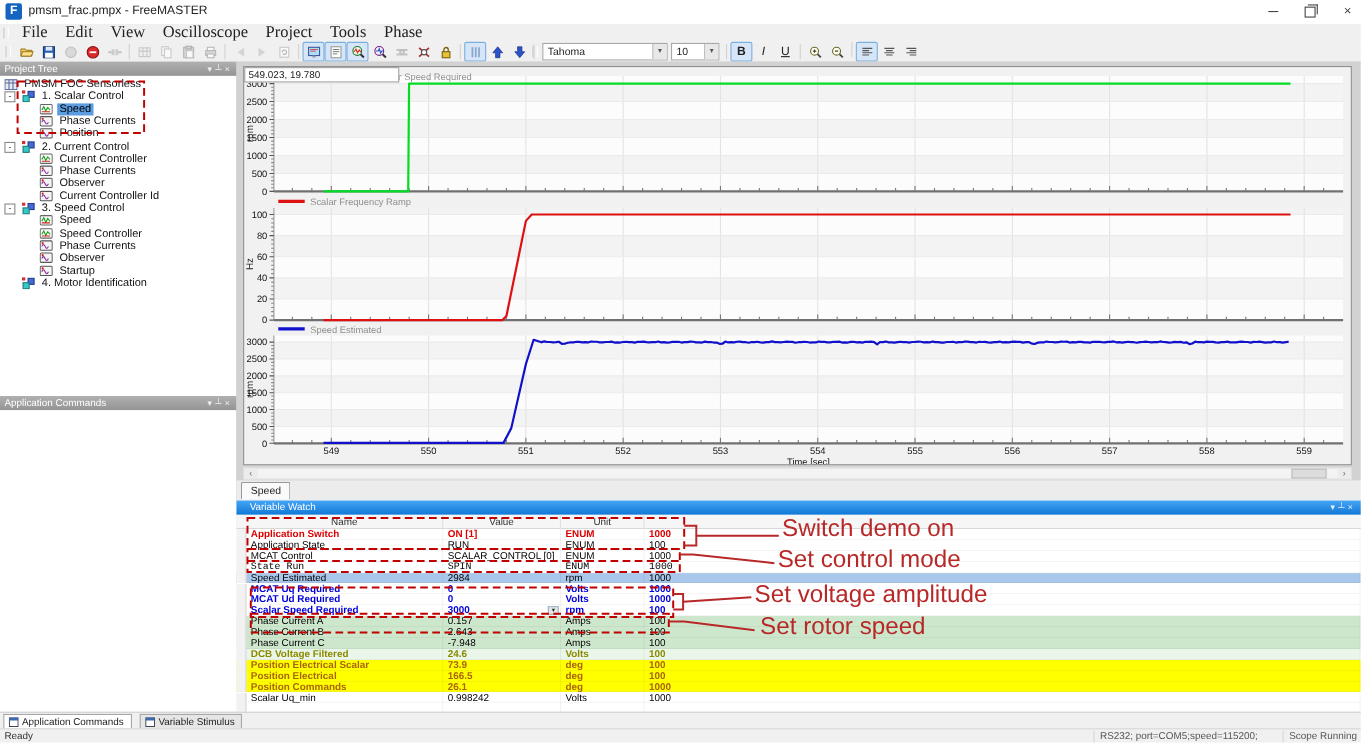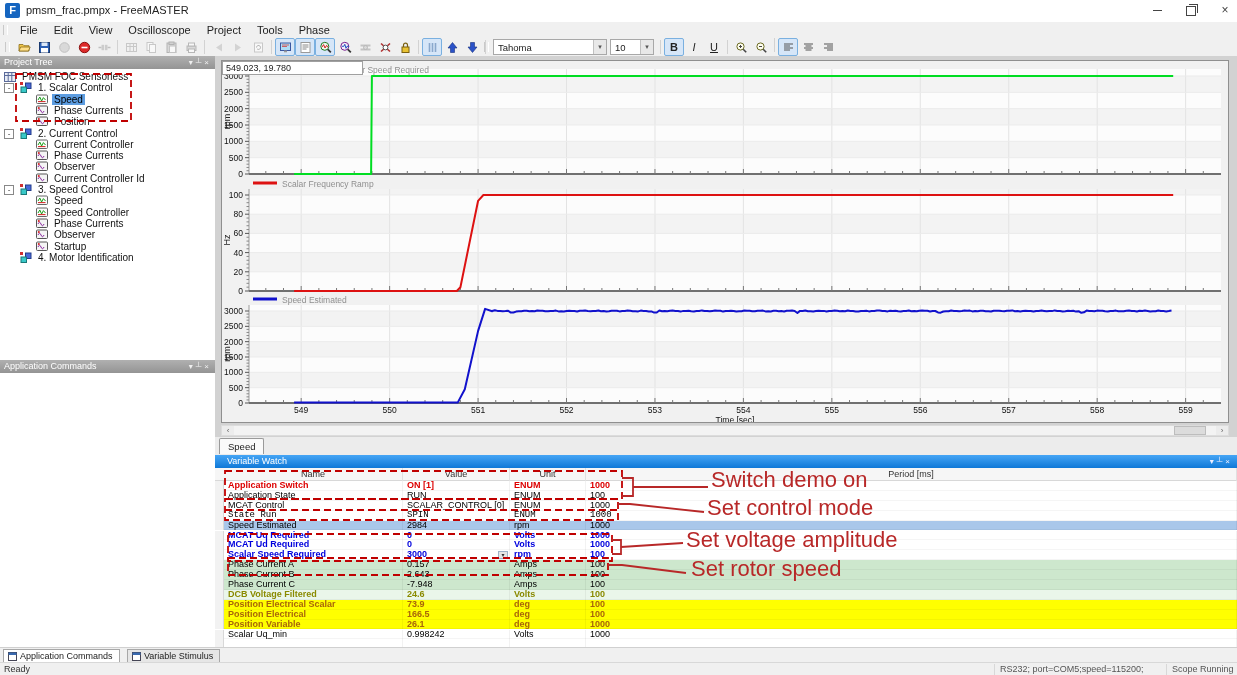--- a/index.html
+++ b/index.html
@@ -11,21 +11,21 @@
     text-align:center;line-height:15px;border-radius:2px;}
   #title-text{left:26px;top:4px;font-size:11px;color:#222;}
   .wbtn{top:0;width:34px;height:21px;text-align:center;color:#444;font-size:12px;line-height:21px;}
   #btn-min{left:1140px;} #btn-restore{left:1174px;} #btn-close{left:1208px;}
   #btn-min i{display:inline-block;width:9px;border-bottom:1px solid #444;vertical-align:middle;}
   #btn-restore i{display:inline-block;width:8px;height:8px;border:1px solid #444;position:relative;vertical-align:middle;}
   #btn-restore i:after{content:"";position:absolute;left:2px;top:-3px;width:8px;height:8px;border:1px solid #444;border-left:none;border-bottom:none;}
   
   #menubar{left:0;top:22px;width:1237px;height:16px;background:#f0f0f0;display:flex;align-items:center;}
   .grip{width:3px;height:10px;border-left:1px solid #c9c9c9;border-right:1px solid #ffffff;margin:0 4px 0 3px;}
-  .menu-item{font-size:11px;color:#222;padding:1px 8px;}
+  .menu-item{font-size:15px;color:#222;padding:1px 8px;font-family:Liberation Serif, serif;}
   #toolbars{left:0;top:38px;width:1237px;height:18px;background:#f0f0f0;border-bottom:1px solid #d9d9d9;}
   .tbar{top:0;height:18px;display:flex;align-items:center;}
   #toolbar-main{left:2px;} #toolbar-format{left:481px;}
   .tbtn{width:18px;height:16px;display:flex;align-items:center;justify-content:center;border:1px solid transparent;border-radius:2px;}
   .tbtn svg{width:13px;height:13px;}
   .tbtn.boxed{background:#d6e6f8;border:1px solid #7ab0e0;}
   .tbtn.disabled{opacity:.55;filter:grayscale(1);}
   .tsep{width:1px;height:14px;background:#d2d2d2;margin:0 3px;}
   .combo{height:14px;border:1px solid #a8a8a8;background:#fff;font-size:9.5px;color:#222;display:flex;align-items:center;
     padding-left:4px;margin-right:3px;position:relative;}
@@ -867,21 +867,20 @@
 
 <div id="watch-panel" class="abs">
   <div id="watch-titlebar" class="abs">
     <span>Variable Watch</span>
     <span class="hbtns"><span>▾</span><span>┴</span><span>×</span></span>
   </div>
   <div id="watch-hdr" class="abs">
       <div class="whcell" style="left: 9px; width: 179px;">Name</div>
       <div class="whcell" style="left: 188px; width: 107px;">Value</div>
       <div class="whcell" style="left: 295px; width: 76px;">Unit</div>
-      <div class="whcell" style="left: 371px; width: 651px;">Period [ms]</div>
     </div>
   <div id="watch-rows" class="abs">
       <div class="wrow red" style="top: 0px;">
         <div class="wcell" style="left: 9px; width: 179px;">Application Switch</div>
         <div class="wcell" style="left: 188px; width: 107px;">ON [1]</div>
         <div class="wcell" style="left: 295px; width: 76px;">ENUM</div>
         <div class="wcell" style="left: 371px; width: 651px;">1000</div>
         <div class="wgut"></div>
       </div>
       <div class="wrow" style="top: 9.9px;">
@@ -970,21 +969,21 @@
         <div class="wgut"></div>
       </div>
       <div class="wrow yel" style="top: 128.7px;">
         <div class="wcell" style="left: 9px; width: 179px;">Position Electrical</div>
         <div class="wcell" style="left: 188px; width: 107px;">166.5</div>
         <div class="wcell" style="left: 295px; width: 76px;">deg</div>
         <div class="wcell" style="left: 371px; width: 651px;">100</div>
         <div class="wgut"></div>
       </div>
       <div class="wrow yel" style="top: 138.6px;">
-        <div class="wcell" style="left: 9px; width: 179px;">Position Variable</div>
+        <div class="wcell" style="left: 9px; width: 179px;">Position Commands</div>
         <div class="wcell" style="left: 188px; width: 107px;">26.1</div>
         <div class="wcell" style="left: 295px; width: 76px;">deg</div>
         <div class="wcell" style="left: 371px; width: 651px;">1000</div>
         <div class="wgut"></div>
       </div>
       <div class="wrow" style="top: 148.5px;">
         <div class="wcell" style="left: 9px; width: 179px;">Scalar Uq_min</div>
         <div class="wcell" style="left: 188px; width: 107px;">0.998242</div>
         <div class="wcell" style="left: 295px; width: 76px;">Volts</div>
         <div class="wcell" style="left: 371px; width: 651px;">1000</div>

